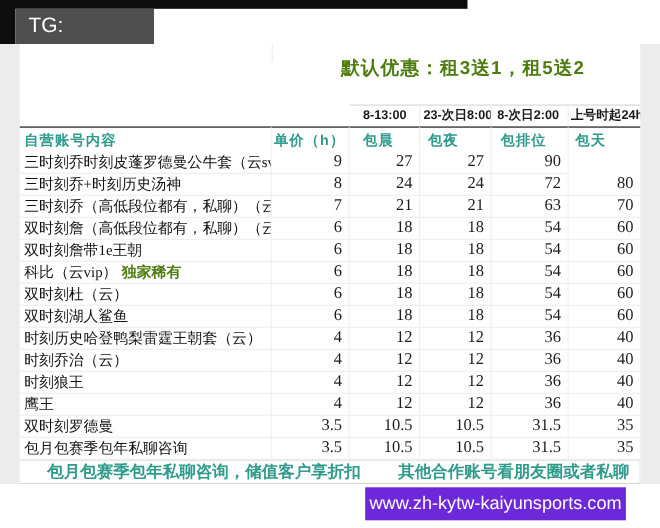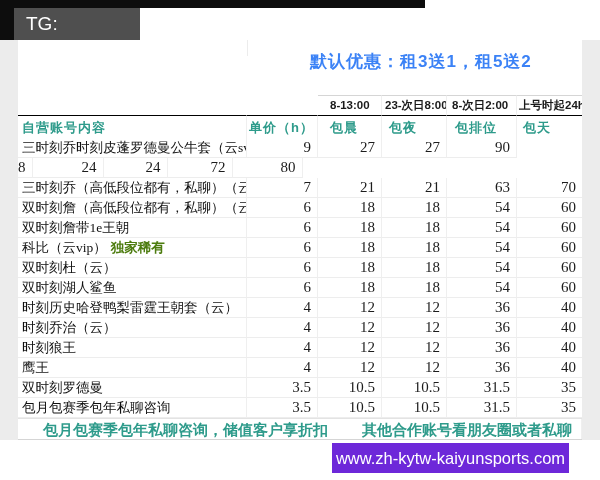--- a/index.html
+++ b/index.html
@@ -14,21 +14,21 @@
   .gutter-right{left:582px;}
   .sheet{position:absolute;left:18px;top:40px;width:564px;background:#ffffff;}
   .row{display:flex;box-sizing:border-box;}
   .cell{box-sizing:border-box;overflow:hidden;white-space:nowrap;}
 
   
   .banner-row{position:relative;height:55px;}
   .banner-row::after{content:"";position:absolute;left:229px;top:0;width:1px;height:16px;background:#ececec;}
   .gold-note{position:absolute;left:5px;top:22px;width:300px;text-align:center;
              color:#c3a13f;font-weight:bold;font-size:16px;letter-spacing:2px;}
-  .promo-note{position:absolute;left:292px;top:10px;color:#3b82f6;font-weight:bold;
+  .promo-note{position:absolute;left:292px;top:10px;color:#4d7c0f;font-weight:bold;
               font-size:17px;letter-spacing:1px;}
 
   
   .time-row{height:20px;}
   .time-row .t-spacer{width:300px;}
   .time-row .t-cell{border-top:1px solid #d5d5d5;border-right:1px solid #efefef;
                     font-size:11.5px;font-weight:bold;color:#1a1a1a;line-height:19px;}
   .time-row .t-cell:nth-child(2){width:64px;padding-left:12px;}
   .time-row .t-cell:nth-child(3){width:65px;padding-left:3px;}
   .time-row .t-cell:nth-child(4){width:70px;padding-left:5px;}
@@ -105,20 +105,21 @@
     <div id="rows-container">
   <div class="row data-row">
     <div class="cell name-cell"><span class="nm">三时刻乔时刻皮蓬罗德曼公牛套（云svip）</span><span class="hl"></span></div>
     <div class="cell price">9</div>
     <div class="cell price">27</div>
     <div class="cell price">27</div>
     <div class="cell price">90</div>
   </div>
 
   <div class="row data-row">
+    <div class="cell name-cell"><span class="nm">三时刻乔+时刻历史汤神</span><span class="hl"></span></div>
     <div class="cell price">8</div>
     <div class="cell price">24</div>
     <div class="cell price">24</div>
     <div class="cell price">72</div>
     <div class="cell price">80</div>
   </div>
 
   <div class="row data-row">
     <div class="cell name-cell"><span class="nm">三时刻乔（高低段位都有，私聊）（云）</span><span class="hl"></span></div>
     <div class="cell price">7</div>

